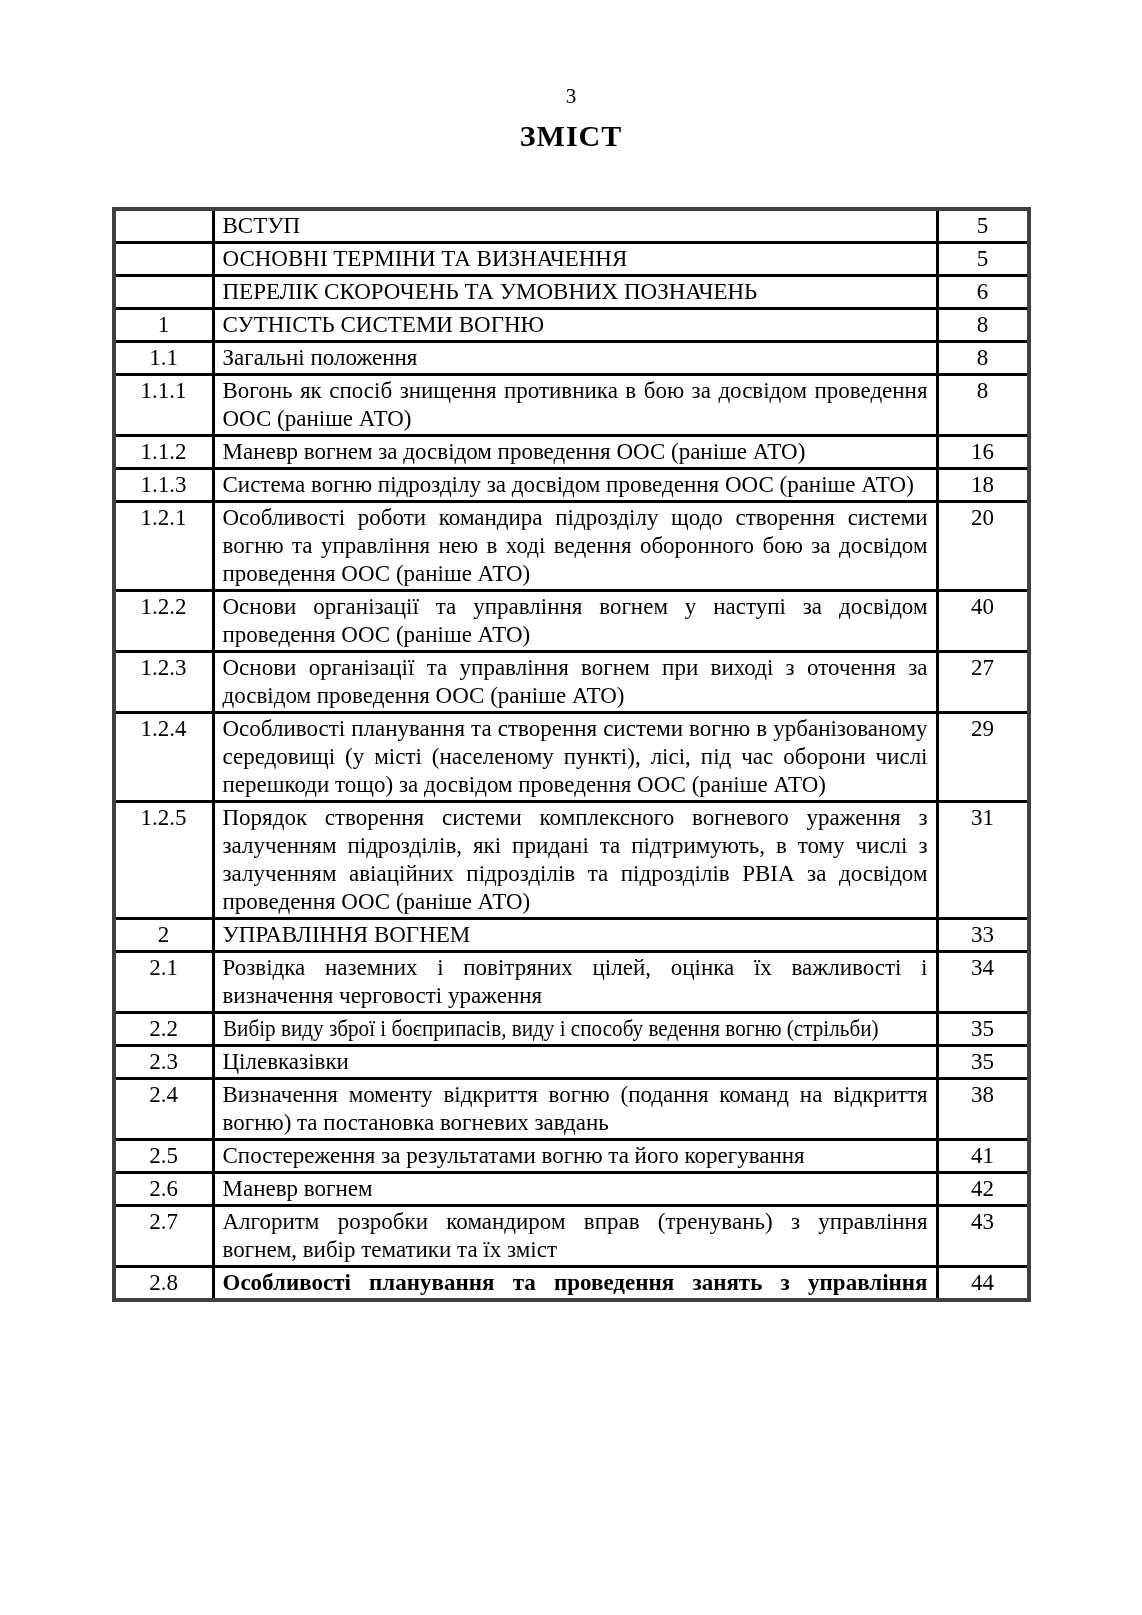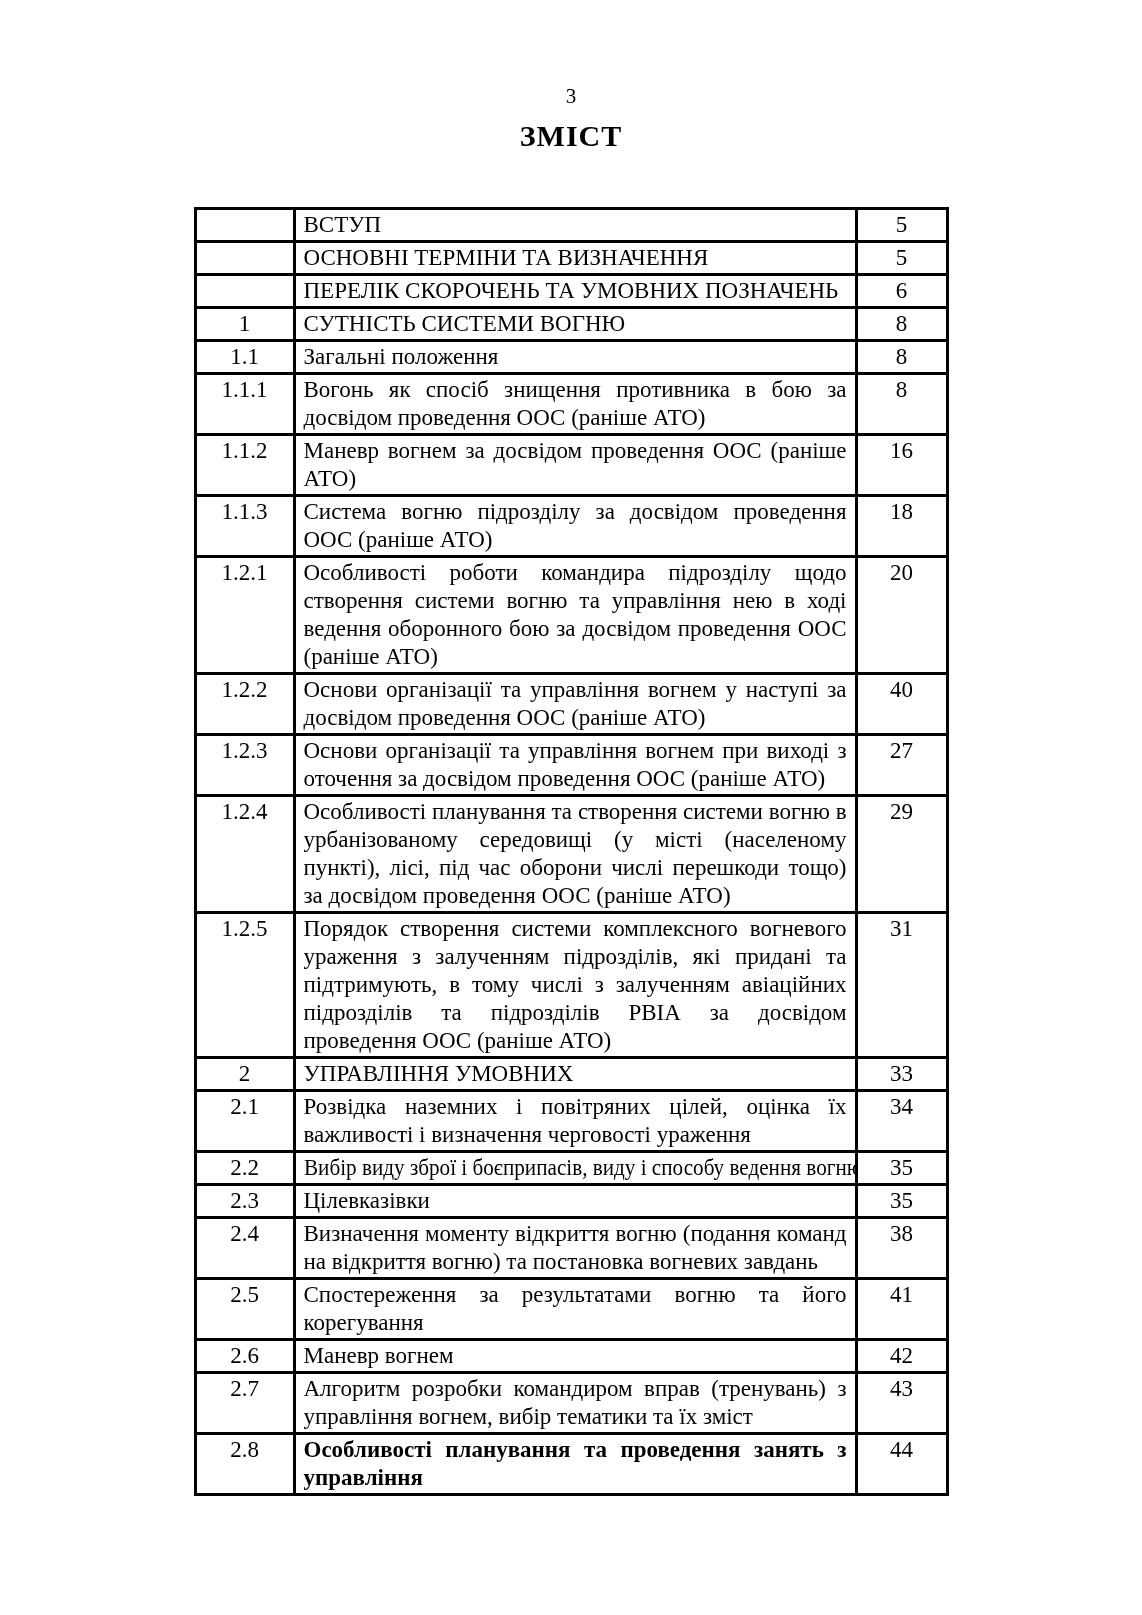--- a/index.html
+++ b/index.html
@@ -25,24 +25,24 @@
   .doc-title {
     margin-top: 13px;
     text-align: center;
     font-size: 30px;
     font-weight: bold;
     letter-spacing: 1px;
     line-height: 30px;
   }
   table.toc {
     margin: 56px auto 0 auto;
-    width: 755px;
+    width: 919px;
     border-collapse: collapse;
     table-layout: fixed;
-    border: 1px solid #404040;
+    border: 4px solid #404040;
   }
   table.toc td {
     border: 3px solid #000000;
     font-size: 23px;
     line-height: 28px;
     vertical-align: top;
     overflow: hidden;
   }
   td.c-num {
     width: 92px;
@@ -139,21 +139,21 @@
           <td class="c-title">Особливості планування та створення системи вогню в урбанізованому середовищі (у місті (населеному пункті), лісі, під час оборони числі перешкоди тощо) за досвідом проведення ООС (раніше АТО)</td>
           <td class="c-page">29</td>
         </tr>
         <tr>
           <td class="c-num">1.2.5</td>
           <td class="c-title">Порядок створення системи комплексного вогневого ураження з залученням підрозділів, які придані та підтримують, в тому числі з залученням авіаційних підрозділів та підрозділів РВІА за досвідом проведення ООС (раніше АТО)</td>
           <td class="c-page">31</td>
         </tr>
         <tr>
           <td class="c-num">2</td>
-          <td class="c-title">УПРАВЛІННЯ УМОВНИХ</td>
+          <td class="c-title">УПРАВЛІННЯ ВОГНЕМ</td>
           <td class="c-page">33</td>
         </tr>
         <tr>
           <td class="c-num">2.1</td>
           <td class="c-title">Розвідка наземних і повітряних цілей, оцінка їх важливості і визначення черговості ураження</td>
           <td class="c-page">34</td>
         </tr>
         <tr>
           <td class="c-num">2.2</td>
           <td class="c-title"><span class="condensed">Вибір виду зброї і боєприпасів, виду і способу ведення вогню (стрільби)</span></td>

